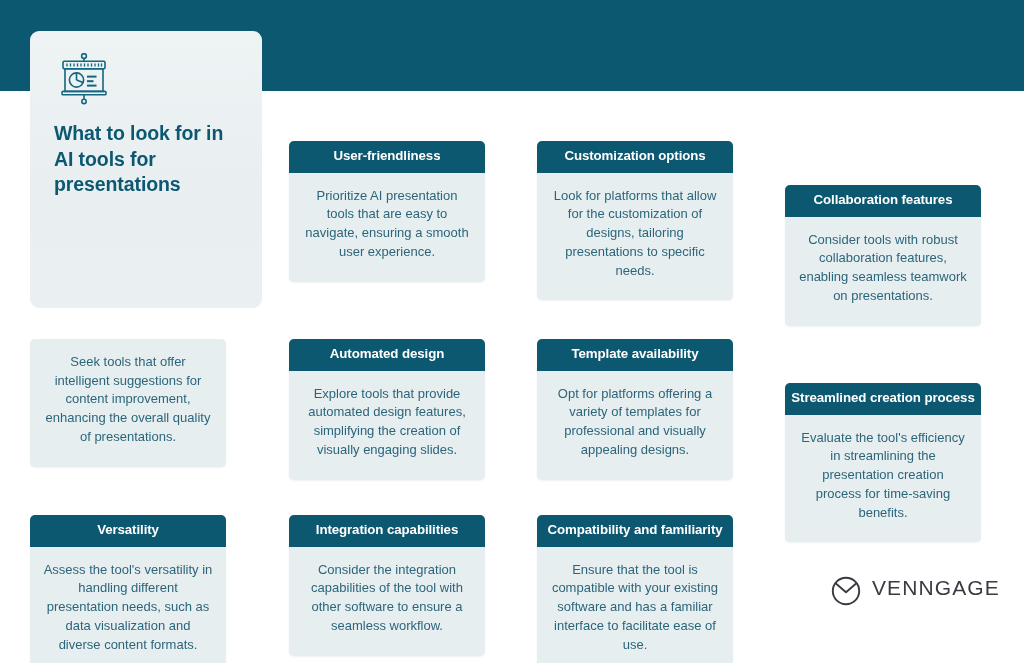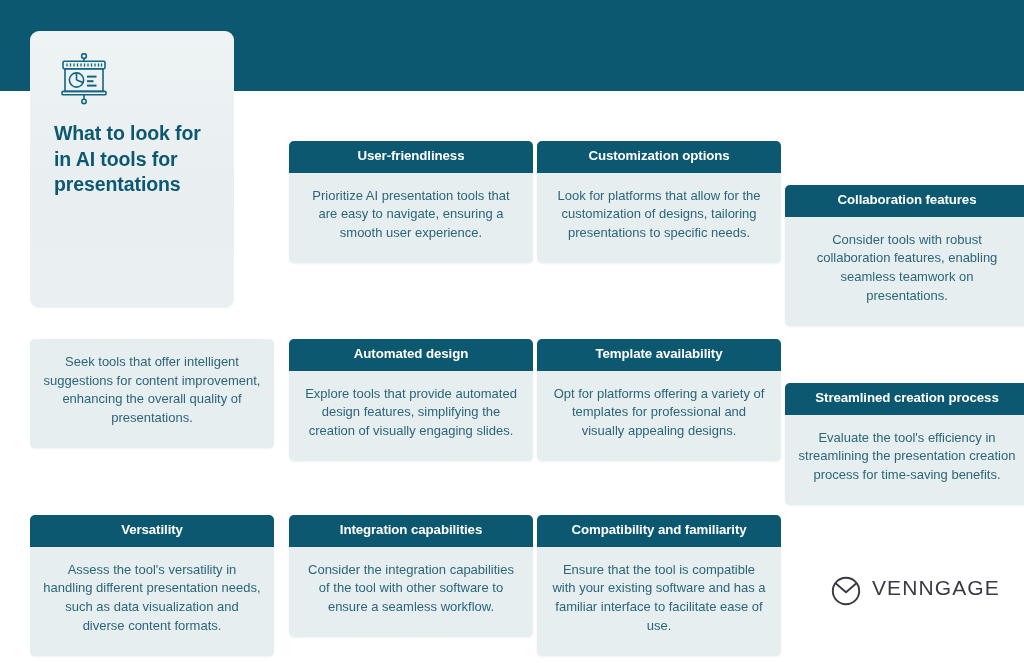--- a/index.html
+++ b/index.html
@@ -23,21 +23,21 @@
     width: 1024px;
     height: 91px;
     background: #0d5871;
   }
 
   
   .intro-card {
     position: absolute;
     left: 30px;
     top: 31px;
-    width: 204px;
+    width: 232px;
     height: 277px;
     background: linear-gradient(180deg, #eef3f4 0%, #e9eff1 55%, #eaf0f1 100%);
     border-radius: 9px;
     box-sizing: border-box;
     padding: 22px 24px 0 24px;
   }
   .intro-icon {
     width: 58px;
     height: 52px;
     margin-left: 1px;
@@ -54,21 +54,21 @@
   .intro-sub {
     color: #2b657a;
     font-size: 14.6px;
     line-height: 1.42;
     margin: 0;
   }
 
   
   .card {
     position: absolute;
-    width: 244px;
+    width: 196px;
     border-radius: 5px;
     overflow: hidden;
     background: #e7eef0;
     box-shadow: 0 1px 2px rgba(15,70,90,0.07);
   }
   .card-header {
     background: #0d5871;
     color: #ffffff;
     font-size: 13.3px;
     font-weight: bold;

